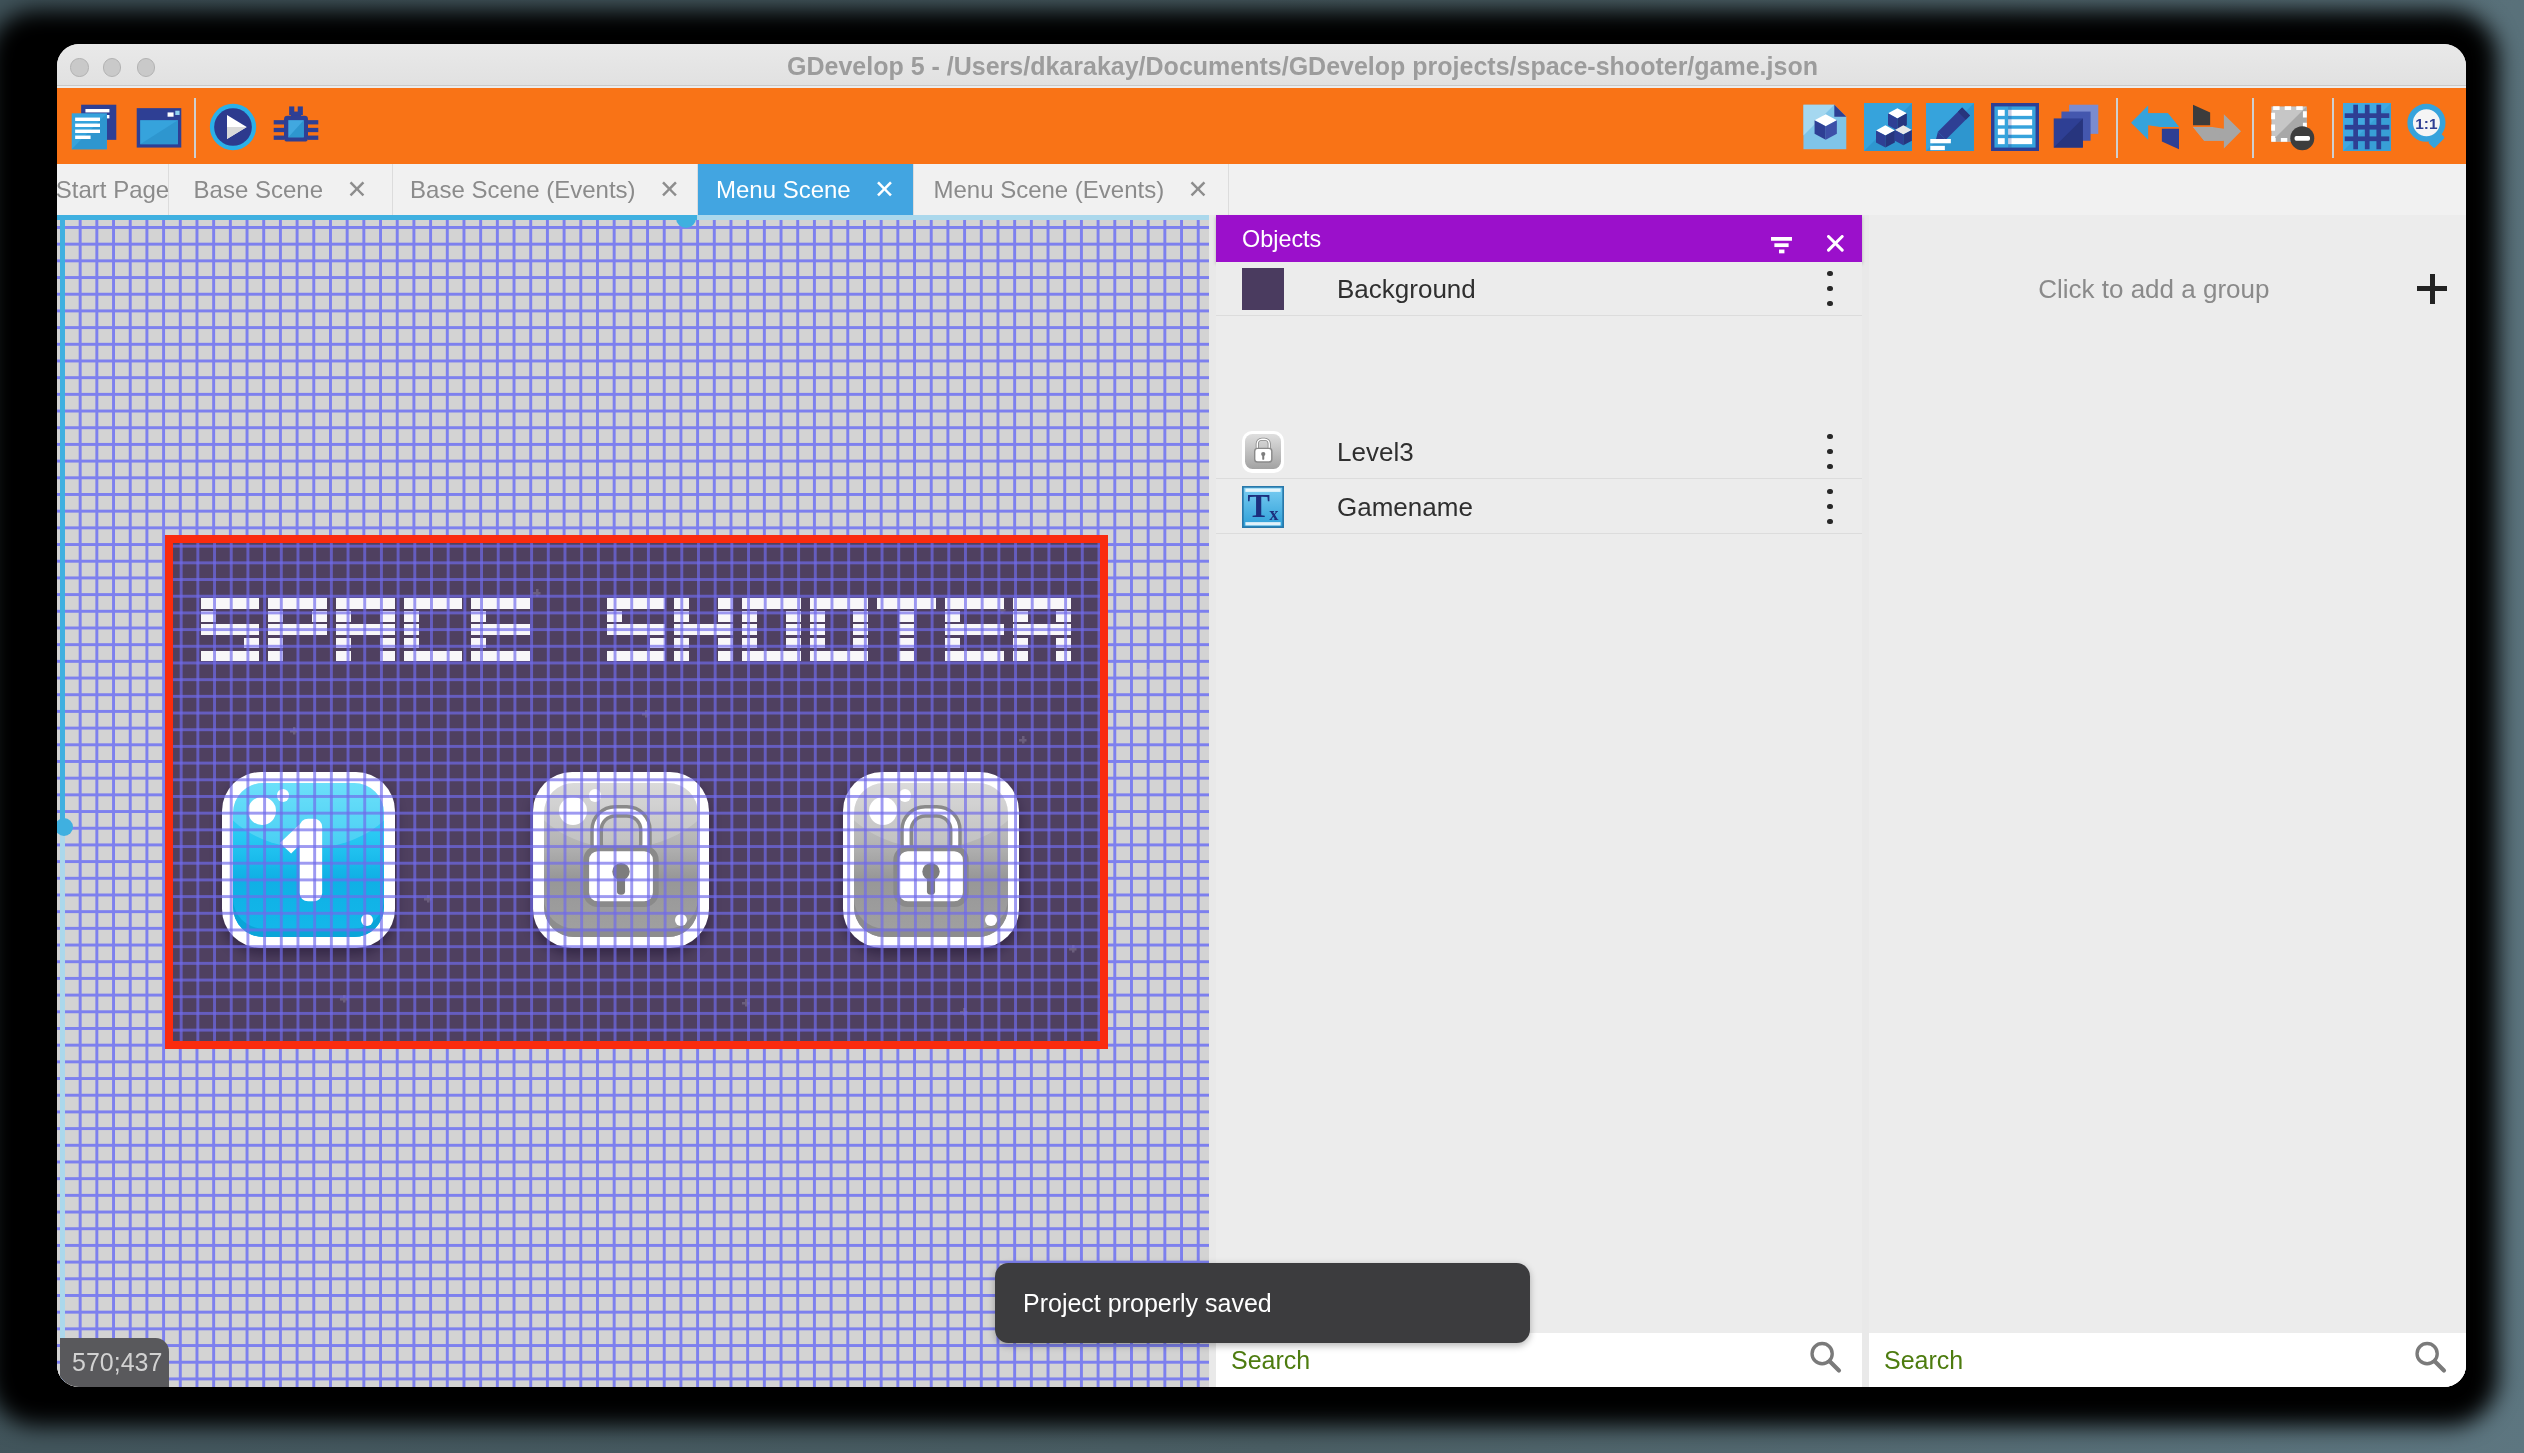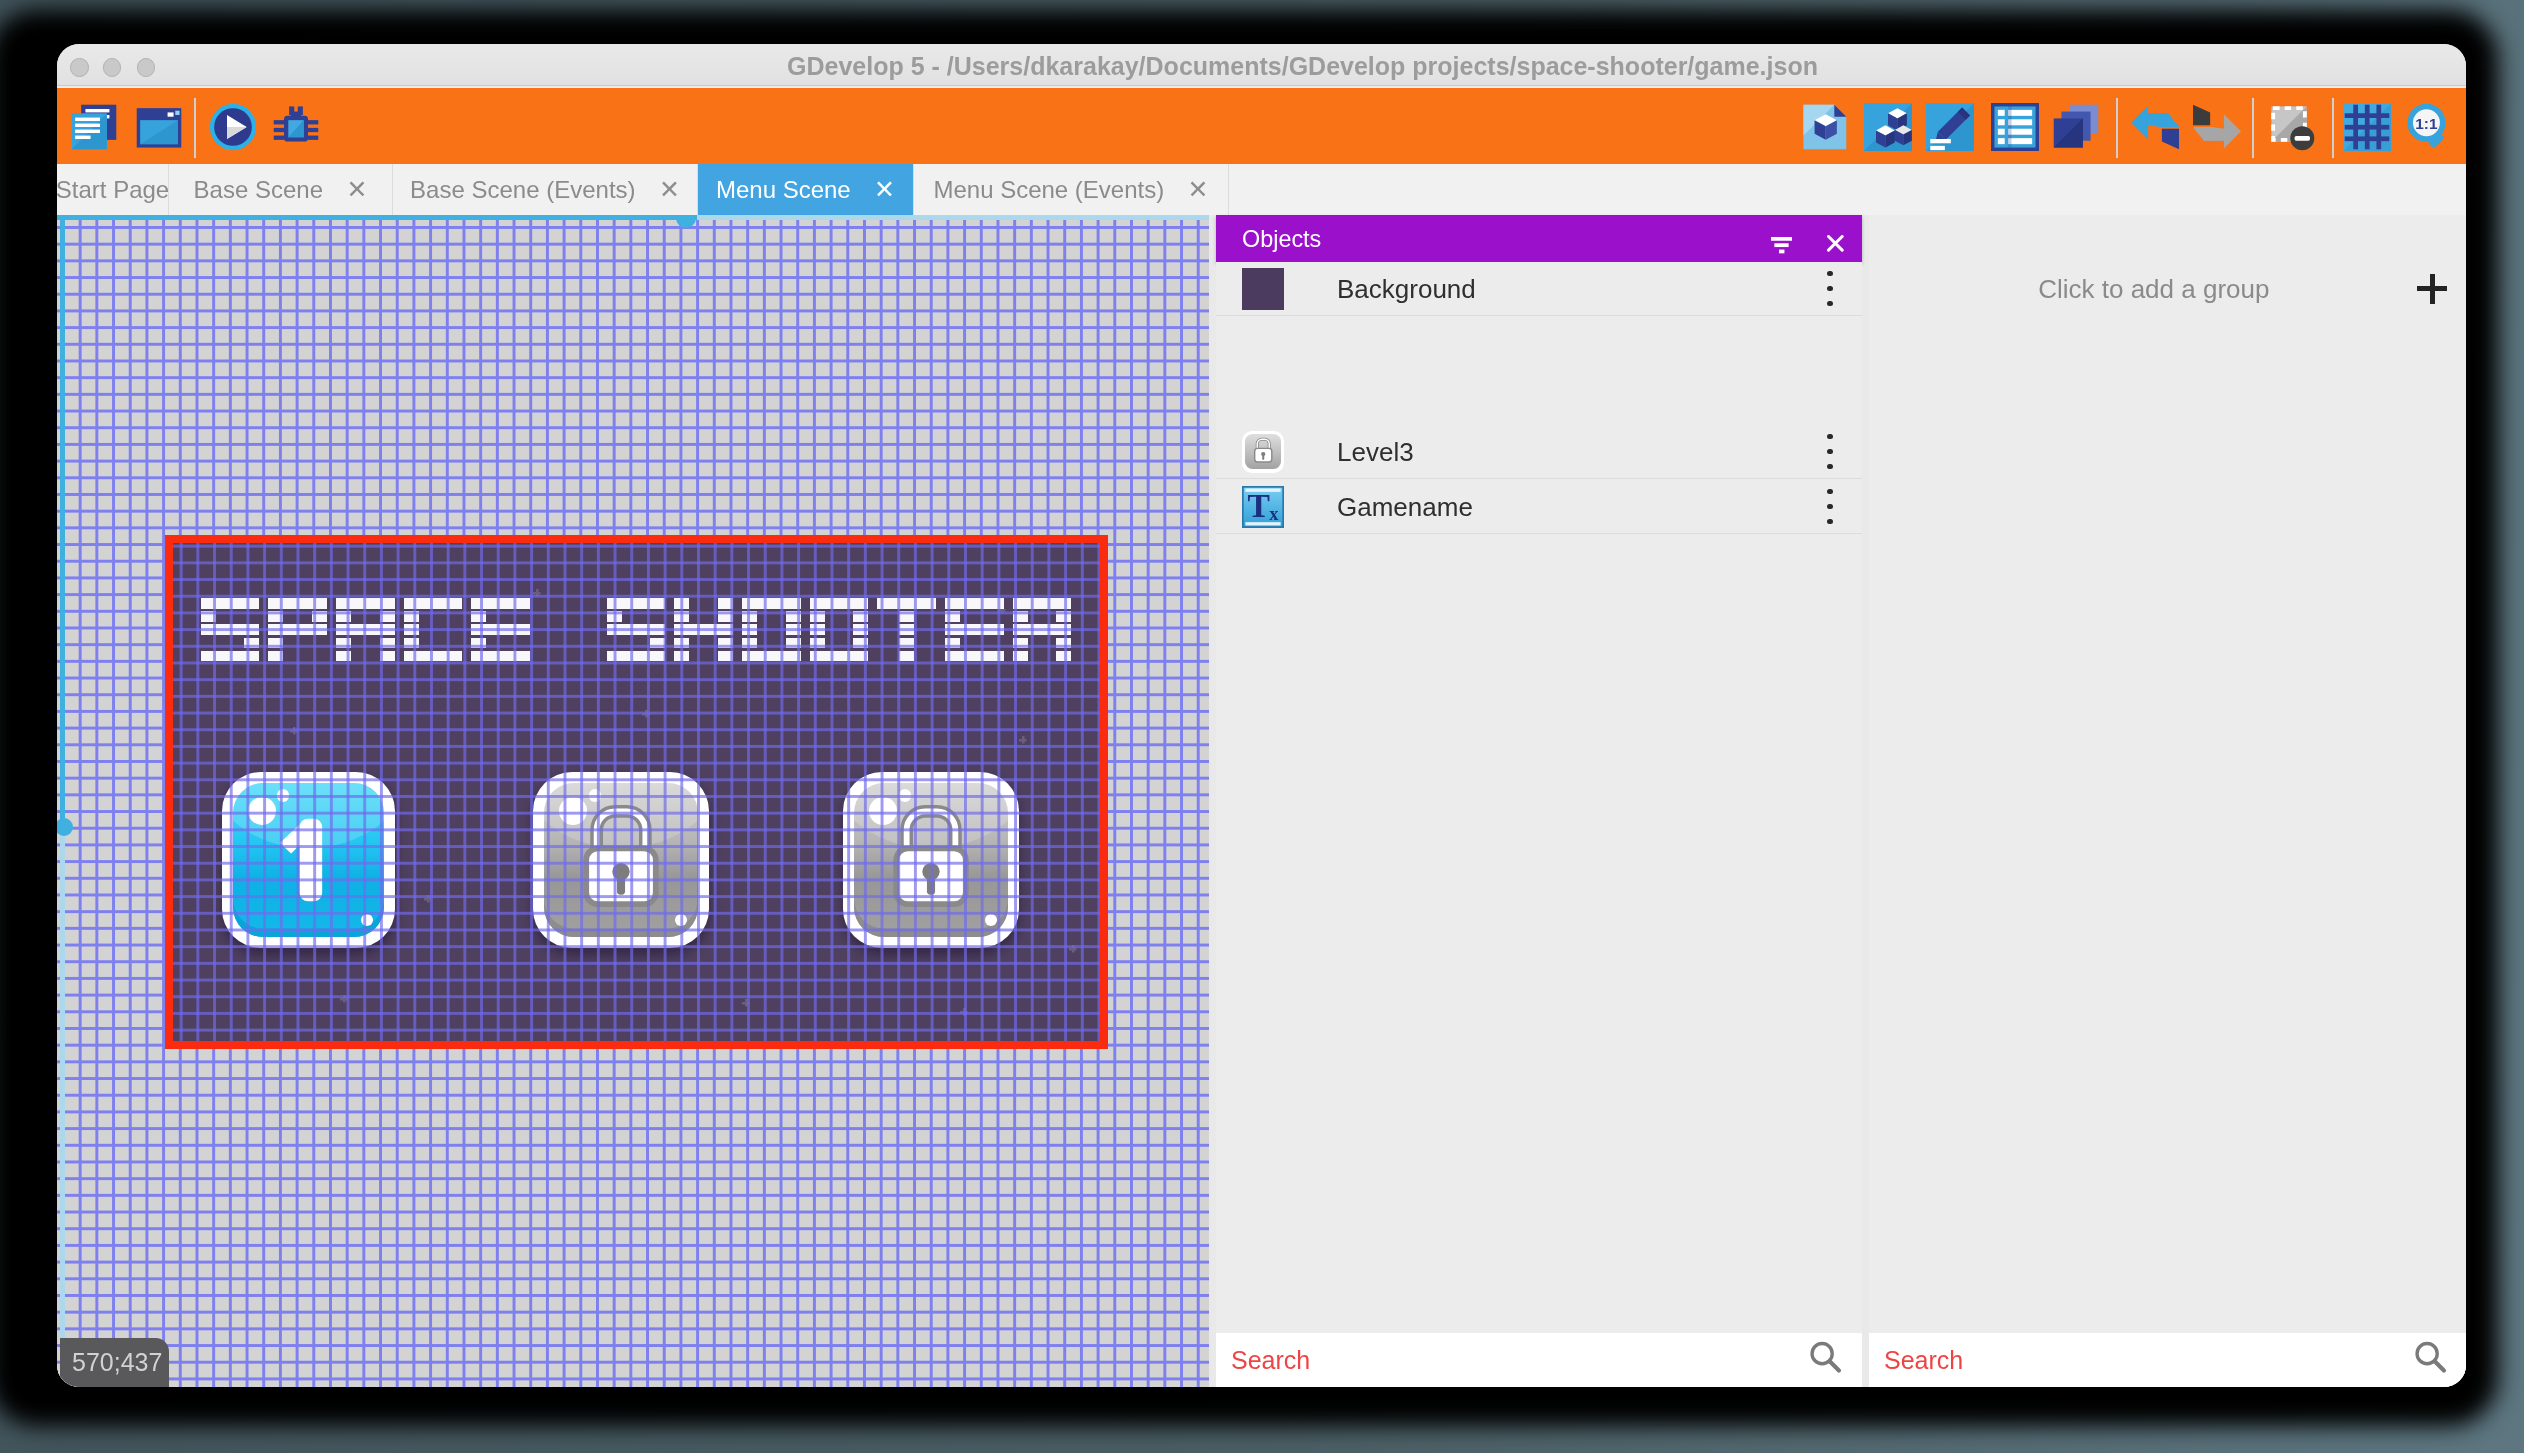--- a/index.html
+++ b/index.html
@@ -40,21 +40,21 @@
 .gutter{position:absolute;top:0;height:1172px;width:6.7px;background:#e9e9e9}
 .panel{position:absolute;top:0;height:1172px;background:#ececec}
 .phead{position:absolute;left:0;top:0;width:100%;height:47px;background:#9b10cb;color:#fff;font-size:23.4px;box-shadow:0 1.7px 3.3px rgba(0,0,0,0.25)}
 .phead .pt{position:absolute;left:26px;top:50%;transform:translateY(-50%)}
 .row{position:absolute;left:0;width:100%;height:54px;border-bottom:1.7px solid #dcdcdc;background:#ececec}
 .rlabel{position:absolute;left:121px;top:50%;transform:translateY(-50%);font-size:26px;color:#2f2f2f}
 .ricon{position:absolute;left:26px;top:50%;transform:translateY(-50%);width:42px;height:42px}
 .dots{position:absolute;right:29px;top:50%;transform:translateY(-50%);width:5.9px;height:36px}
 .dots i{position:absolute;left:0;width:5.9px;height:5.9px;border-radius:50%;background:#282828}
 .addrow{position:absolute;left:0;width:100%;height:54px;background:#ececec;font-size:26px;color:#8a8a8a}
-.search{position:absolute;left:0;top:1118px;width:100%;height:54px;background:#fff;font-size:25px;color:#ef4444}
+.search{position:absolute;left:0;top:1118px;width:100%;height:54px;background:#fff;font-size:25px;color:#4d7c0f}
 .search span{position:absolute;left:15px;top:50%;transform:translateY(-50%)}
 .mag{position:absolute;right:18.4px;top:50%;transform:translateY(-50%)}
 .plus{position:absolute;width:30px;height:30px}
 .plus:before{content:"";position:absolute;left:0;top:12.6px;width:30px;height:5px;background:#222}
 .plus:after{content:"";position:absolute;left:12.6px;top:0;width:5px;height:30px;background:#222}
 .toast{position:absolute;left:938px;top:1219px;width:535px;height:80px;background:#3c3c3e;border-radius:13.4px;color:#fff;font-size:25px;box-shadow:0 2.5px 7.5px rgba(0,0,0,0.28)}
 .toast span{position:absolute;left:28px;top:50%;transform:translateY(-50%)}
 .sbtn{position:absolute;inset:0;background:#fff;border-radius:10px}
 .sbtn-in{position:absolute;inset:3.3px;border-radius:7.5px;overflow:hidden}
 .xic{stroke:#fff;stroke-width:4;stroke-linecap:round}
@@ -460,13 +460,16 @@
         </div>
         <div class="search">
           <span>Search</span>
           <div class="mag"><svg width="37" height="37" viewBox="0 0 44 44">
               <circle cx="18" cy="18" r="12" fill="none" stroke="#7a7a7a" stroke-width="4"></circle>
               <line x1="27" y1="27" x2="38" y2="38" stroke="#7a7a7a" stroke-width="5" stroke-linecap="round"></line>
             </svg></div>
         </div>
       </div>
     </div>
+    <div class="toast">
+      <span>Project properly saved</span>
+    </div>
   </div>
 
 </body></html>

